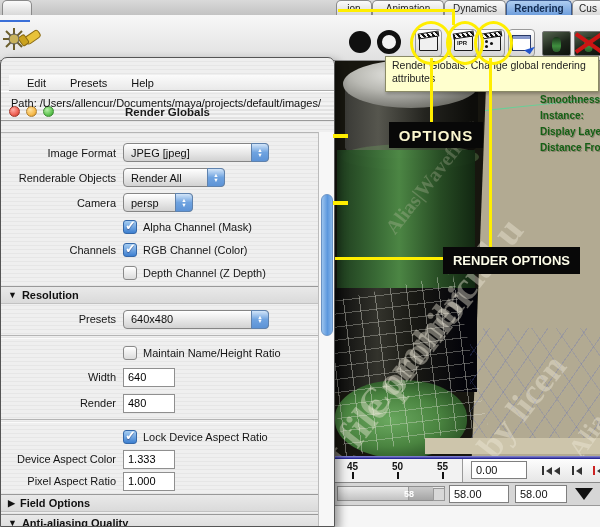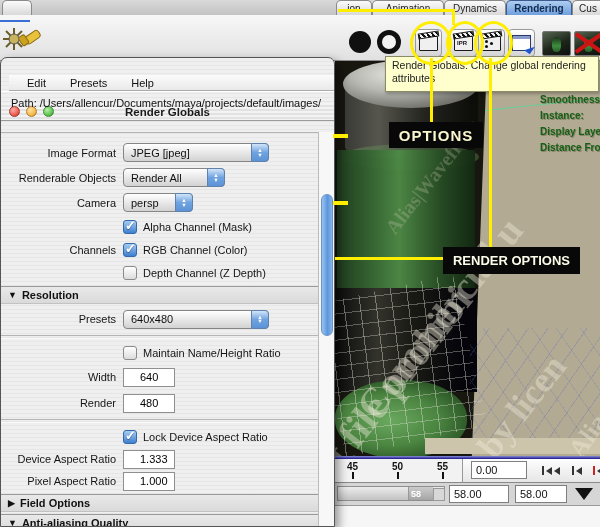--- a/index.html
+++ b/index.html
@@ -75,21 +75,21 @@
   .ruler .num{position:absolute;top:2px;font-size:10px;font-weight:bold;color:#111;}
   .ruler .mark{position:absolute;top:13px;width:2px;height:7px;background:#111;}
   .tfield{position:absolute;background:#fff;border:1px solid #7f7f7f;font-size:11px;color:#111;display:flex;align-items:center;padding-left:4px;box-sizing:border-box;}
   .transport{position:absolute;top:7px;display:flex;align-items:center;gap:2px;}
   .tri-l{width:0;height:0;border-top:4px solid transparent;border-bottom:4px solid transparent;border-right:6px solid #333;}
   .vbar{width:2px;height:9px;background:#333;}
   .vbar.red{background:#cc2222;}
   .rangerow{position:absolute;left:0;top:27px;width:100%;height:22px;background:#d6d6d6;border-bottom:1px solid #999;}
   .track{position:absolute;left:2px;top:3px;width:108px;height:15px;border:1px solid #8f8f8f;background:linear-gradient(#ececec,#c2c2c2);box-sizing:border-box;}
   .rthumb{position:absolute;left:70px;top:0;width:25px;height:100%;background:linear-gradient(#cbcbcb,#a5a5a5);border-left:1px solid #999;
-          color:#fff;font-size:9px;font-weight:bold;display:flex;align-items:center;justify-content:flex-end;padding-right:12px;box-sizing:border-box;}
+          color:#fff;font-size:9px;font-weight:bold;display:flex;align-items:center;justify-content:flex-end;padding-right:19px;box-sizing:border-box;}
   .rend{position:absolute;left:95px;top:1px;width:10px;height:11px;background:#d8d8d8;border:1px solid #999;}
   .downtri{position:absolute;left:240px;top:5px;width:0;height:0;border-left:9px solid transparent;border-right:9px solid transparent;border-top:12px solid #111;}
   .bottomrow{position:absolute;left:0;top:50px;width:100%;height:21px;background:#f6f6f6;}
 
   
   .rgwin{left:0;top:57px;width:335px;height:470px;z-index:40;border:1px solid #555;border-radius:7px 7px 0 0;box-sizing:border-box;
          overflow:hidden;background:repeating-linear-gradient(180deg,#efefef 0 3px,#e6e6e6 3px 4px);box-shadow:4px 4px 10px rgba(0,0,0,.4);}
   .titlebar{position:absolute;left:0;top:0;width:100%;height:17px;background:repeating-linear-gradient(180deg,#f3f3f3 0 2px,#e2e2e2 2px 4px);
          border-bottom:1px solid #9a9a9a;display:flex;align-items:center;margin-top:45px;}
   .lights{position:absolute;left:8px;top:3px;display:flex;gap:6px;}
@@ -103,21 +103,21 @@
   .infoblock{position:absolute;left:0;top:33px;width:100%;height:41px;border-bottom:1px solid #b5b5b5;box-shadow:0 1px 0 #fff inset;}
   .infoline{position:absolute;left:10px;font-size:11px;color:#111;white-space:nowrap;}
   .form{position:absolute;left:0;top:74px;width:320px;height:396px;overflow:hidden;}
   .row{display:flex;align-items:center;}
   .lbl{width:106px;text-align:right;padding-right:7px;font-size:11px;color:#151515;white-space:nowrap;flex:none;padding-left:9px;}
   .pp{position:relative;height:19px;border:1px solid #858585;border-radius:4px;background:linear-gradient(#ffffff,#d2d2d2);
       display:flex;align-items:center;padding:0 20px 0 7px;font-size:11px;color:#111;box-sizing:border-box;box-shadow:inset 0 1px 0 #fff;}
   .pp .cap{position:absolute;right:-1px;top:-1px;bottom:-1px;width:16px;border:1px solid #5f82ad;border-radius:0 4px 4px 0;
       background:linear-gradient(#d2e5f9,#6fa3e0 50%,#5d93d6);display:flex;flex-direction:column;align-items:center;justify-content:center;
       color:#fff;font-size:5.5px;line-height:4.5px;}
-  .ti{height:19px;border:1px solid #8f8f8f;background:#fff;font-size:11px;padding:0 16px;display:flex;align-items:center;box-sizing:border-box;}
+  .ti{height:19px;border:1px solid #8f8f8f;background:#fff;font-size:11px;padding:0 4px;display:flex;align-items:center;box-sizing:border-box;}
   .cb{width:14px;height:14px;border:1px solid #8a8a8a;border-radius:3px;background:linear-gradient(#fff,#dcdcdc);position:relative;flex:none;box-sizing:border-box;}
   .cb.checked{background:linear-gradient(#a6cdf2,#3d7fd0);border-color:#3568a8;}
   .cb.checked::after{content:"\2713";position:absolute;left:1px;top:-3px;font-size:13px;font-weight:bold;color:#fff;text-shadow:0 1px 1px rgba(0,0,60,.4);}
   .cblbl{font-size:11px;color:#151515;margin-left:6px;white-space:nowrap;}
   .sect{display:flex;align-items:center;gap:5px;height:16px;padding-left:7px;font-weight:bold;font-size:11px;color:#111;
         background:linear-gradient(#e9e9e9,#dadada);border-top:1px solid #999;border-bottom:1px solid #c2c2c2;margin:2px 0;}
   .sect .tri{font-size:9px;}
   .groove{height:2px;border-top:1px solid #b5b5b5;border-bottom:1px solid #fafafa;margin:3px 0;}
   .vrail{position:absolute;right:0;top:74px;bottom:0;width:15px;background:#f7f7f7;border-left:1px solid #bbb;}
   .vthumb{position:absolute;left:2px;top:62px;width:10px;height:140px;border-radius:6px;border:1px solid #6a93c4;
@@ -353,21 +353,21 @@
         <span class="lbl">Render</span>
         <div class="ti" style="width:52px;">480</div>
       </div>
       <div class="groove"></div>
       <div class="row" style="height:22px;">
         <span class="lbl"></span>
         <span class="cb checked"></span>
         <span class="cblbl">Lock Device Aspect Ratio</span>
       </div>
       <div class="row" style="height:22px;">
-        <span class="lbl">Device Aspect Ratio</span>
+        <span class="lbl">Device Aspect Color</span>
         <div class="ti" style="width:52px;">1.333</div>
       </div>
       <div class="row" style="height:22px;">
         <span class="lbl">Pixel Aspect Ratio</span>
         <div class="ti" style="width:52px;">1.000</div>
       </div>
 
       <div class="sect">
         <span class="tri">▶</span>
         <span>Field Options</span>

